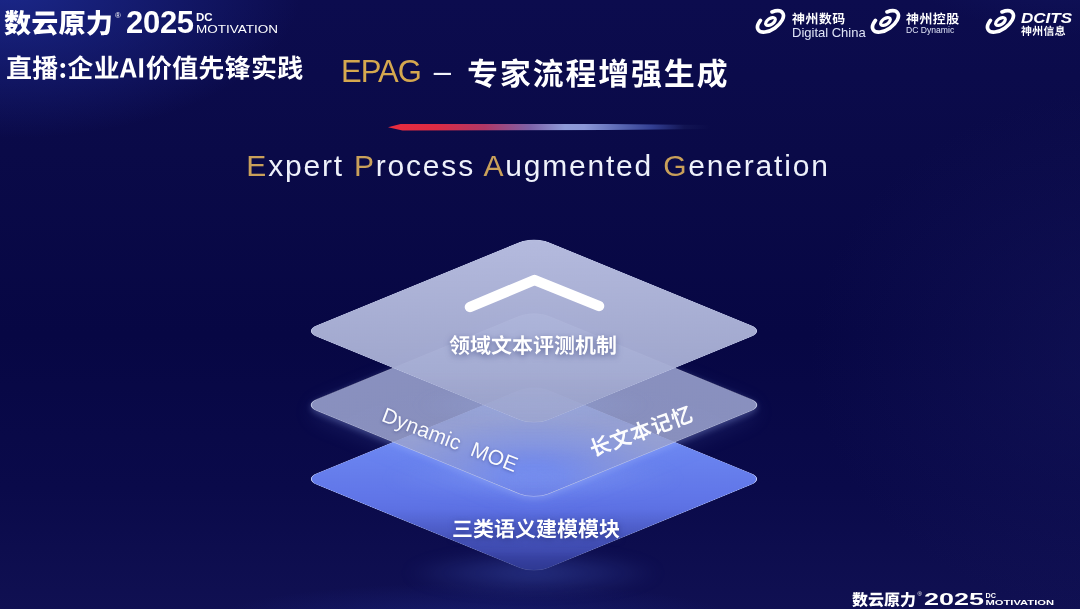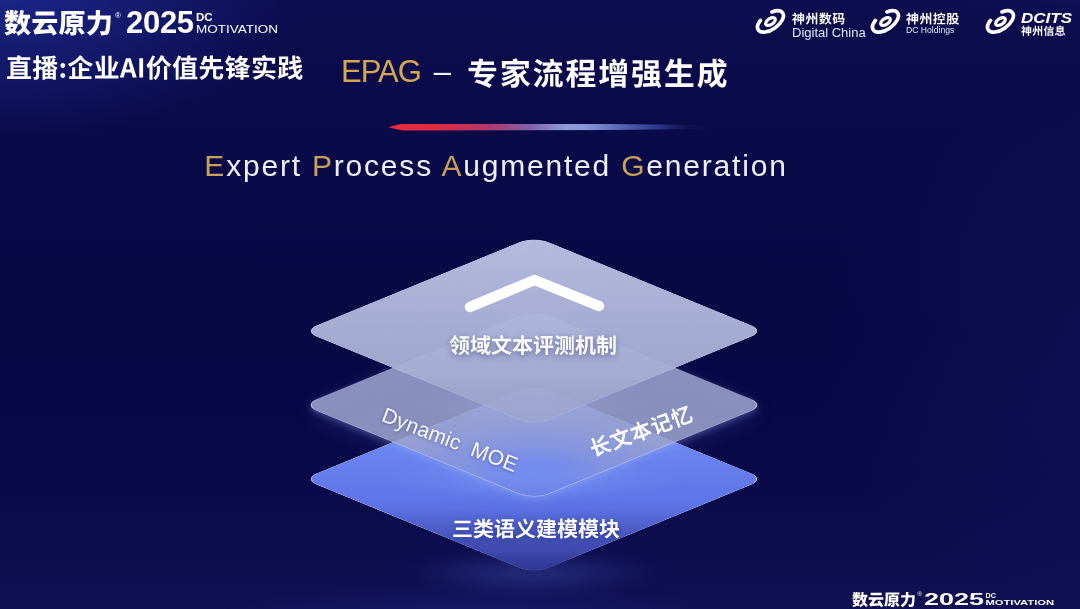--- a/index.html
+++ b/index.html
@@ -35,21 +35,21 @@
  background:radial-gradient(ellipse closest-side, rgba(160,190,255,.28), rgba(160,190,255,0) 100%);filter:blur(6px);}
 .bglow{left:403px;top:550px;width:260px;height:46px;z-index:1;border-radius:50%;
  background:radial-gradient(ellipse closest-side, rgba(95,130,250,.30), rgba(95,130,250,0) 100%);filter:blur(7px);}
 
 .hlogo{left:4px;top:8px;color:#fff;z-index:20;}
 .epag{left:341px;top:55.5px;font-size:31px;line-height:1;letter-spacing:-1px;color:#d5a84f;z-index:20;}
 .epag .dash{color:#f2f3fa;}
 .gline{left:388px;top:123.5px;width:322px;height:7px;z-index:20;
  background:linear-gradient(90deg,#e82c3e 0%,#dd2b44 15%,#b13866 30%,#7f62a8 44%,#8f9bd9 55%,#8b97d8 61%,#5a68b4 72%,#323e92 82%,rgba(28,34,96,.4) 92%,rgba(28,34,96,0) 100%);
  clip-path:polygon(0 55%,4.5% 0,68% 6%,100% 20%,100% 80%,68% 94%,4.5% 100%);}
-.expert{left:0;top:149px;width:992px;text-align:center;font-size:30px;color:#eef1fb;z-index:20;letter-spacing:1.8px;}
+.expert{left:0;top:149px;width:992px;text-align:center;font-size:30px;color:#eef1fb;z-index:20;letter-spacing:1.8px;padding-left:42px;}
 .expert b{font-weight:normal;color:#c9a05a;}
 
 .corp{z-index:20;color:#fff;}
 
 .dyn{left:450px;top:440px;z-index:20;color:rgba(255,255,255,.97);font-size:21px;letter-spacing:.2px;white-space:nowrap;
  transform:translate(-50%,-50%) rotate(21deg);text-shadow:0 1px 3px rgba(50,60,130,.55);}
 svg.overlay{left:0;top:0;z-index:21;pointer-events:none;}
 </style></head>
 <body>
 <div id="stage">
@@ -111,21 +111,21 @@
     </g>
   </svg>
   <div class="abs corp en" style="left:792px;top:25px;font-size:13px;z-index:20;color:#dfe4f6">Digital China</div>
 
   <svg class="abs" style="left:869px;top:6px;z-index:20" width="33" height="31" viewBox="0 0 30 28">
     <g fill="none" stroke="#fff" stroke-linecap="round" transform="rotate(-35 15 14)">
       <ellipse cx="15" cy="14" rx="13.5" ry="7.1" stroke-width="3.35" stroke-dasharray="54 13" stroke-dashoffset="11.5"></ellipse>
       <ellipse cx="15" cy="14" rx="5" ry="2.7" stroke-width="2.9"></ellipse>
     </g>
   </svg>
-  <div class="abs corp en" style="left:906px;top:25px;font-size:8.6px;z-index:20;color:#dfe4f6">DC Holdings</div>
+  <div class="abs corp en" style="left:906px;top:25px;font-size:8.6px;z-index:20;color:#dfe4f6">DC Dynamic</div>
 
   <svg class="abs" style="left:984px;top:6px;z-index:20" width="33" height="31" viewBox="0 0 30 28">
     <g fill="none" stroke="#fff" stroke-linecap="round" transform="rotate(-35 15 14)">
       <ellipse cx="15" cy="14" rx="13.5" ry="7.1" stroke-width="3.35" stroke-dasharray="54 13" stroke-dashoffset="11.5"></ellipse>
       <ellipse cx="15" cy="14" rx="5" ry="2.7" stroke-width="2.9"></ellipse>
     </g>
   </svg>
   <svg class="abs" style="left:1021px;top:10px;z-index:20" width="56" height="18">
       <text x="0" y="13" fill="#fff" font-size="14.5" font-weight="bold" font-style="italic" font-family="Liberation Sans" textLength="51" lengthAdjust="spacingAndGlyphs">DCITS</text>
     </svg>

